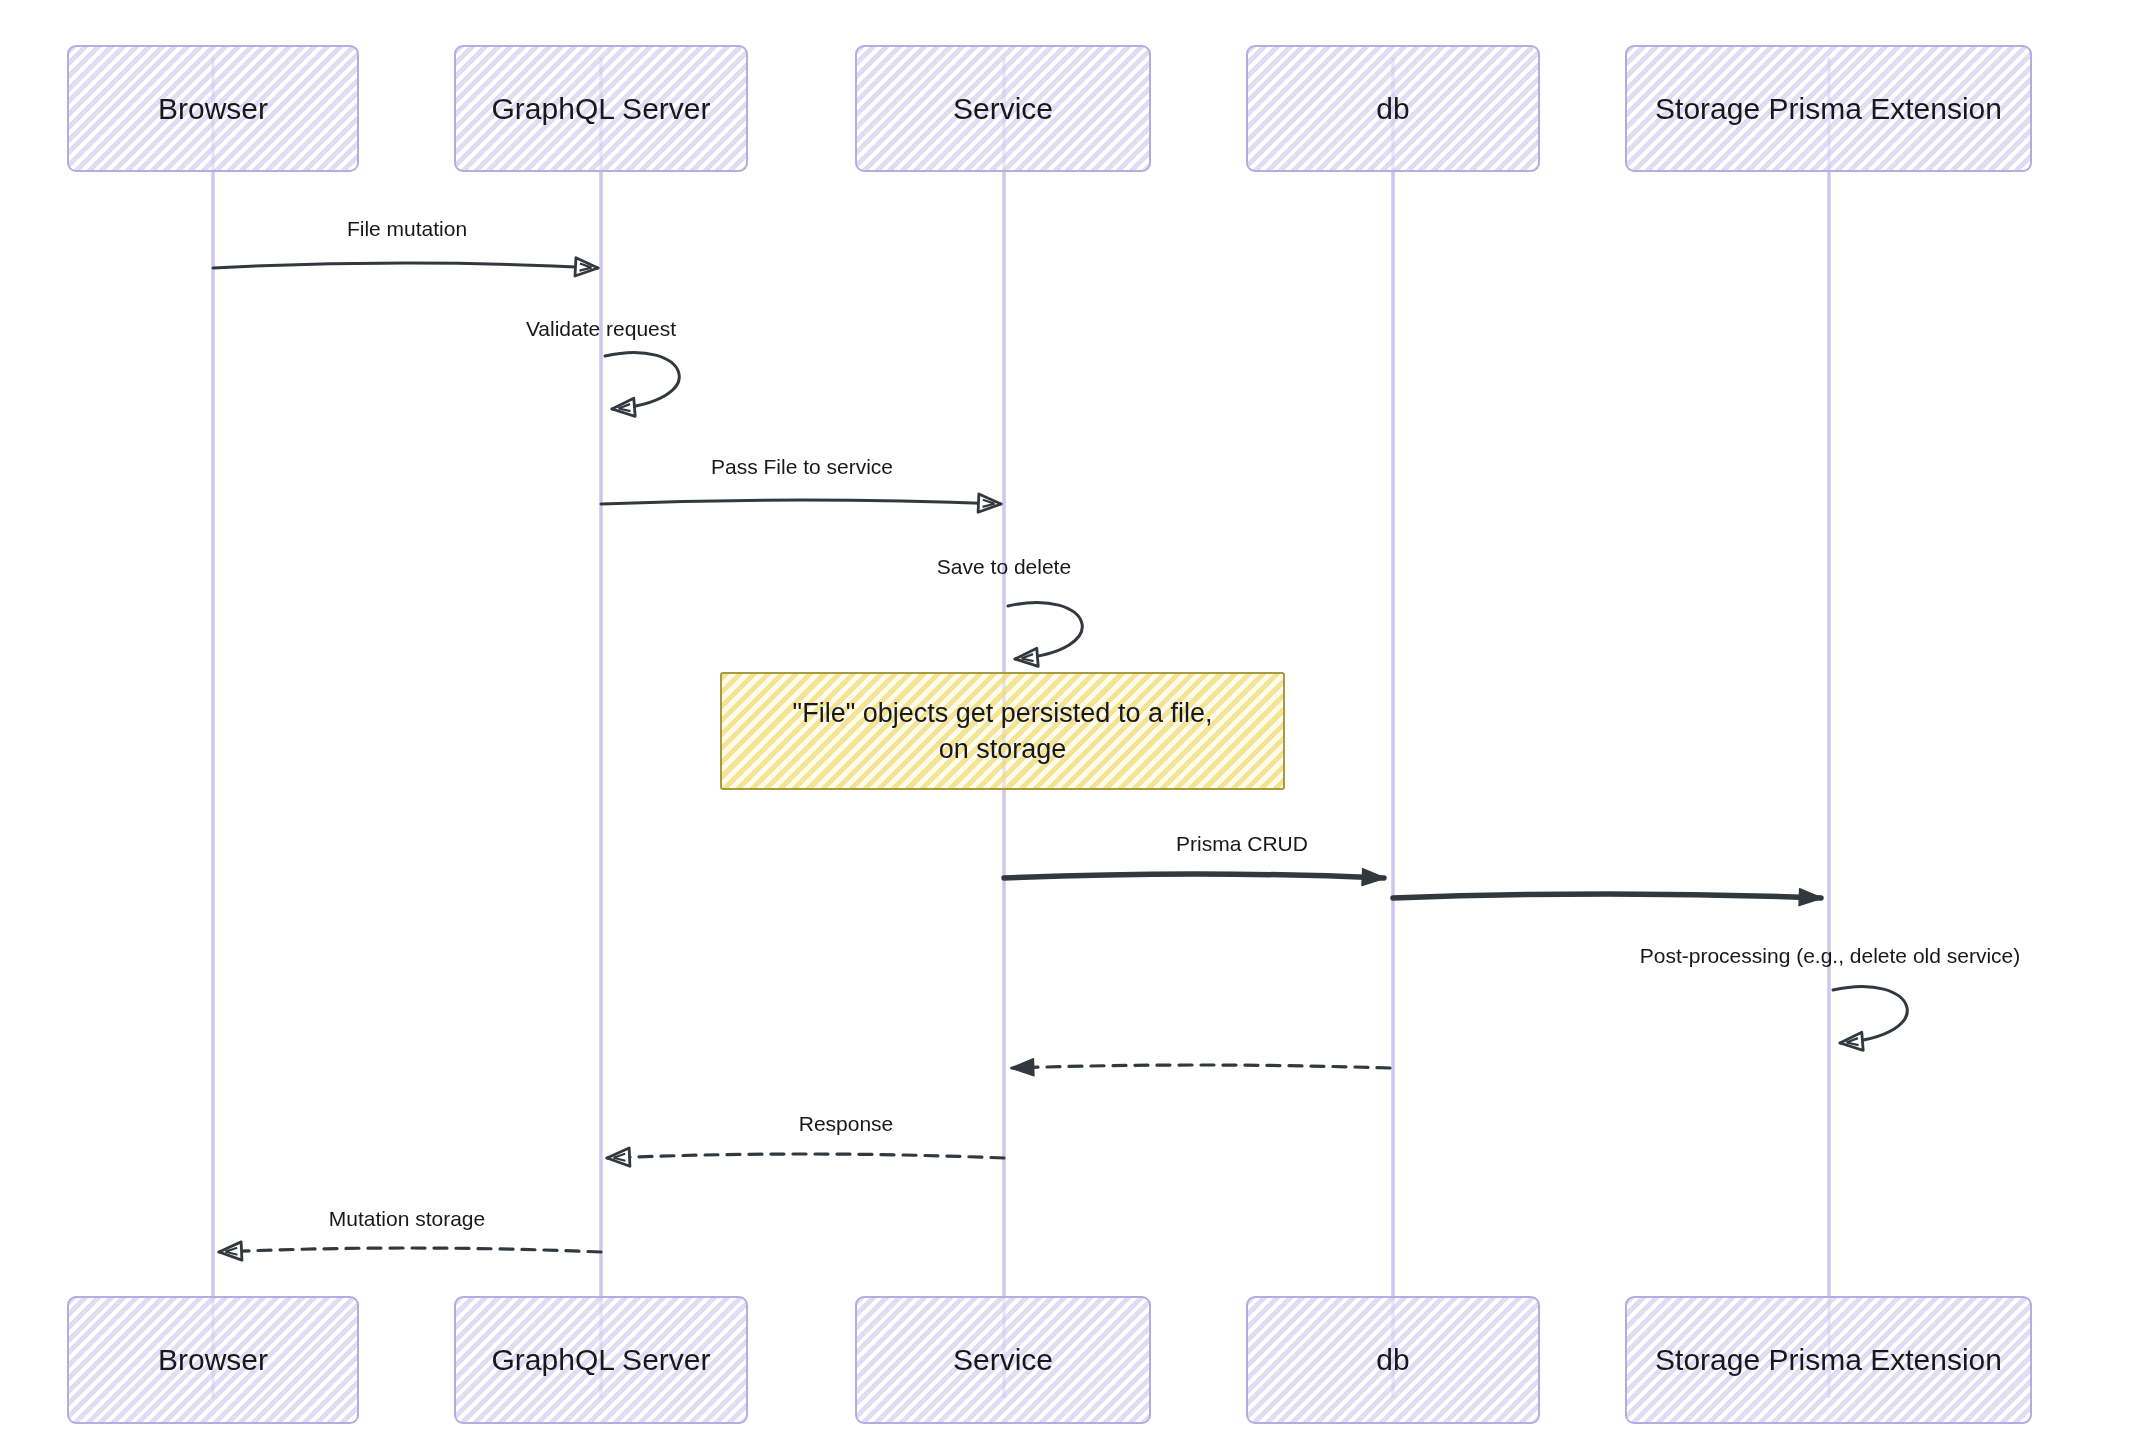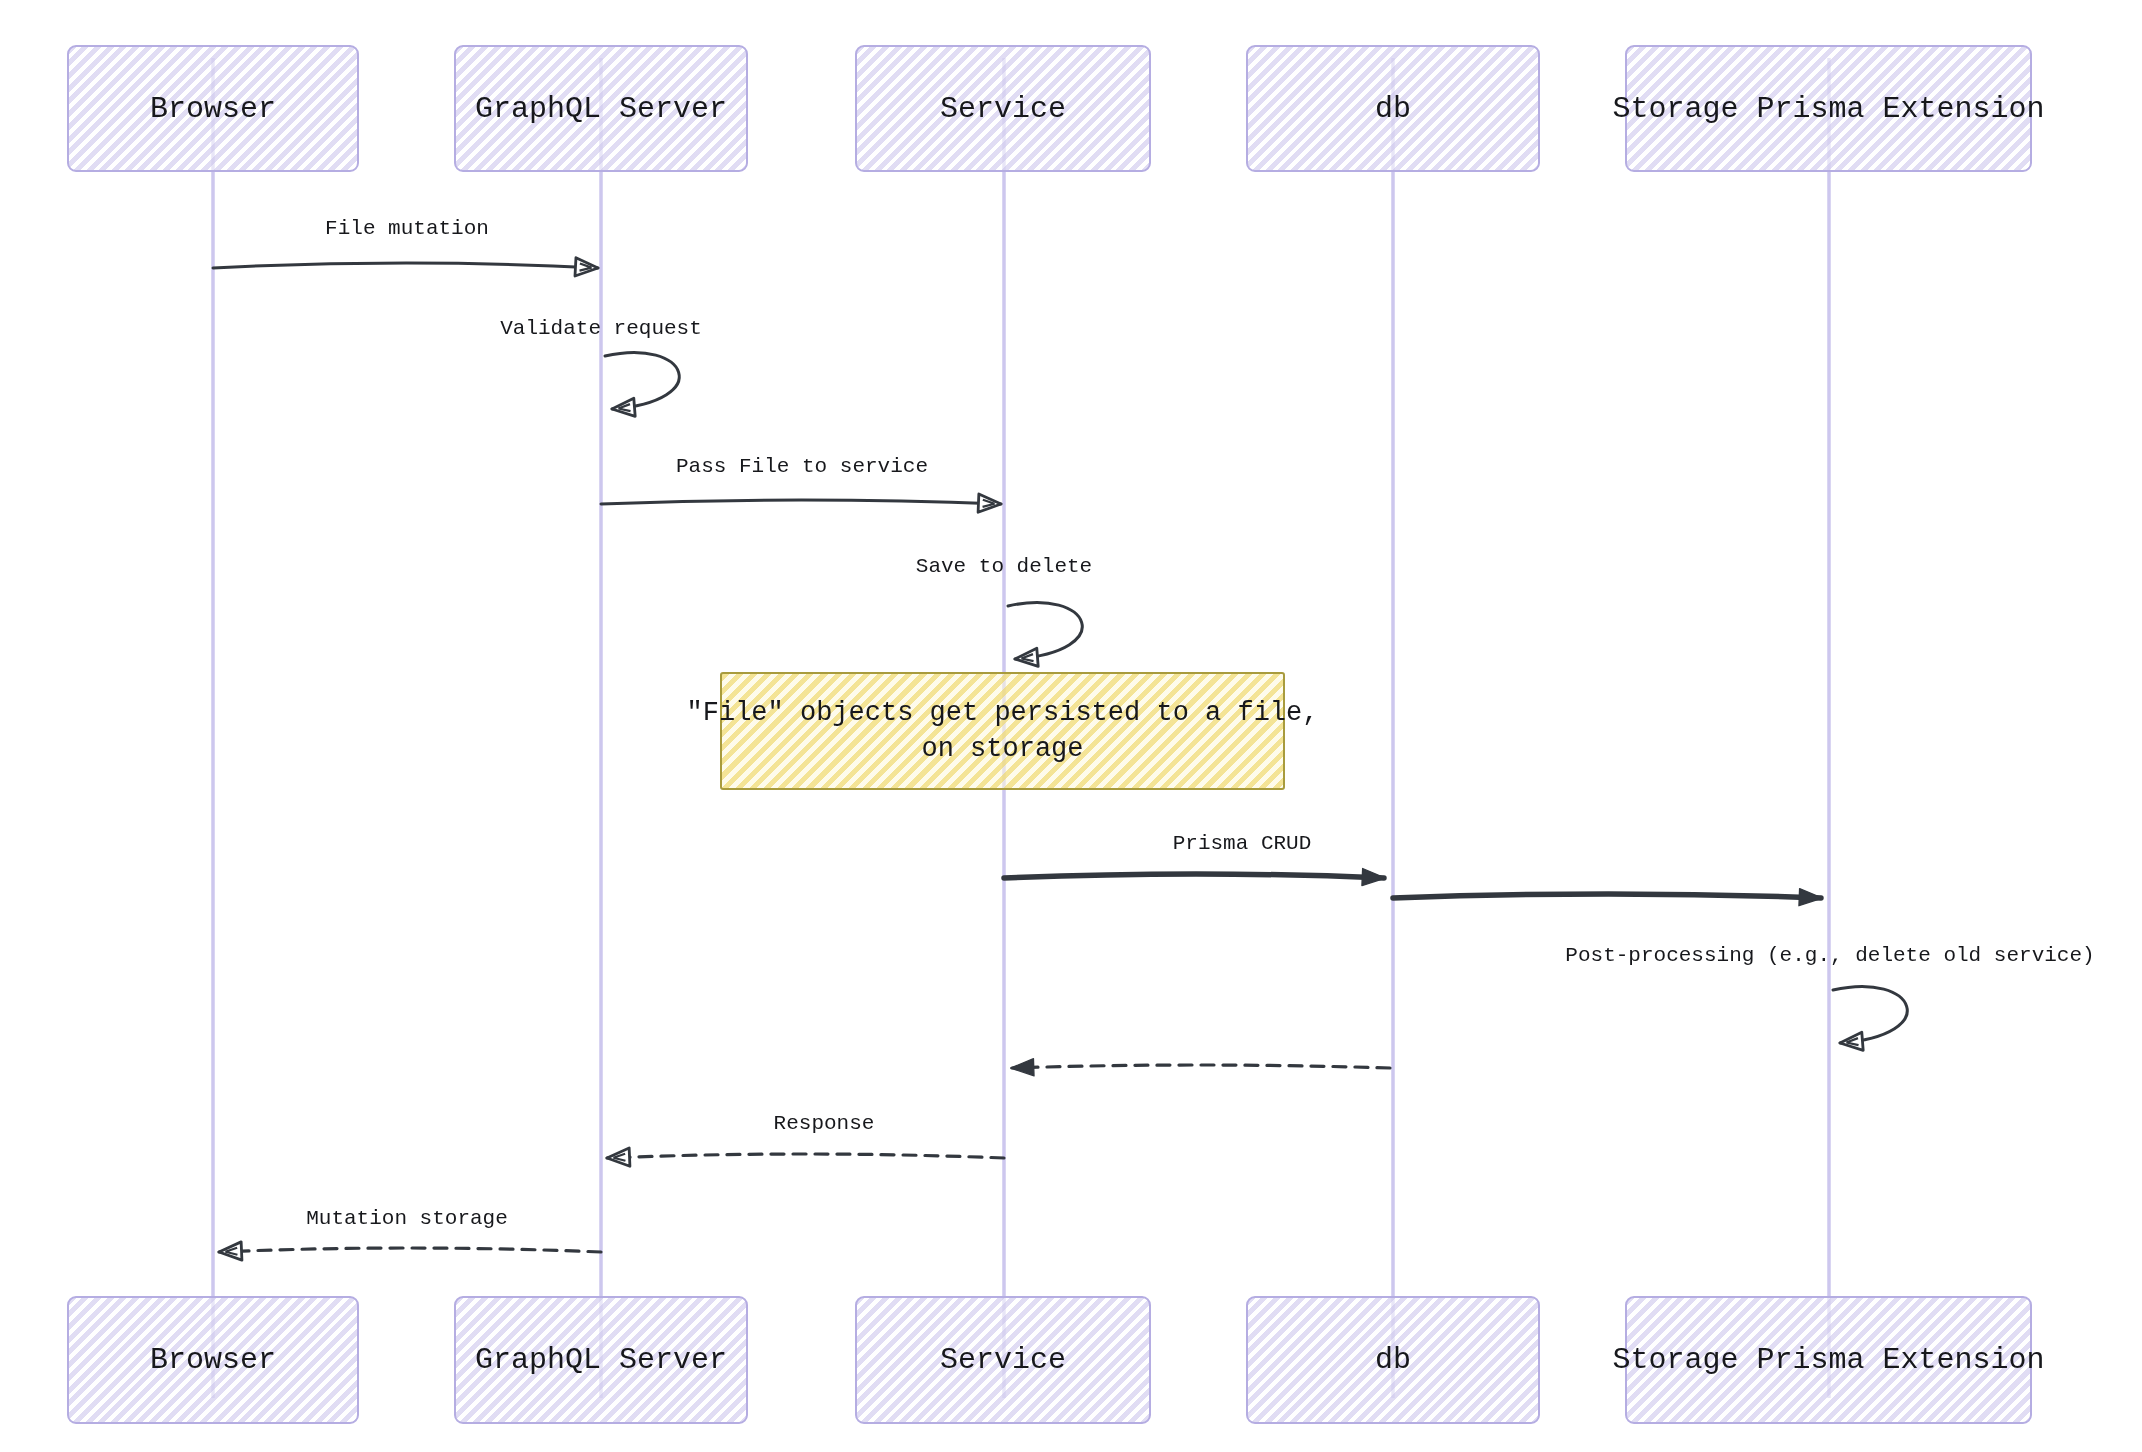--- a/index.html
+++ b/index.html
@@ -12,21 +12,21 @@
     --note-border:#a89b3d;
     --note-fill:#fdf8da;
     --note-hatch:#f2df83;
     --background:#ffffff;
   }
   html,body{margin:0;padding:0;background:var(--background);}
   #canvas{
     position:relative;
     width:2142px;height:1452px;
     background:var(--background);
-    font-family:Liberation Mono, monospace;
+    font-family:Liberation Sans, sans-serif;
     color:var(--text);
     overflow:hidden;
   }
   #overlay{position:absolute;left:0;top:0;z-index:2;}
   .lifeline{stroke:var(--lifeline);stroke-width:3.5;fill:none;}
   .arrow{stroke:var(--arrow);fill:none;stroke-linecap:round;}
   .arrow.thin{stroke-width:3;}
   .arrow.thick{stroke-width:5.5;}
   .arrow.dashed{stroke-width:3.2;stroke-dasharray:13 9;}
   .ah-outline{fill:#ffffff;stroke:var(--arrow);stroke-width:2;stroke-linejoin:round;}
@@ -128,21 +128,21 @@
   <div class="actor" style="left:1625px;top:1296px;width:407px;height:128px">
       <span>Storage Prisma Extension</span>
     </div>
 
   <div class="msg-label" style="left:407px;top:212px">File mutation</div>
   <div class="msg-label" style="left:601px;top:312px">Validate request</div>
   <div class="msg-label" style="left:802px;top:450px">Pass File to service</div>
   <div class="msg-label" style="left:1004px;top:550px">Save to delete</div>
   <div class="msg-label" style="left:1242px;top:827px">Prisma CRUD</div>
   <div class="msg-label" style="left:1830px;top:939px">Post-processing (e.g., delete old service)</div>
-  <div class="msg-label" style="left:824px;top:1107px">Response</div>
+  <div class="msg-label" style="left:846px;top:1107px">Response</div>
   <div class="msg-label" style="left:407px;top:1202px">Mutation storage</div>
 
   <div class="note">
     <div>"File" objects get persisted to a file,</div>
     <div>on storage</div>
   </div>
 
 </div>
 
 </body></html>

